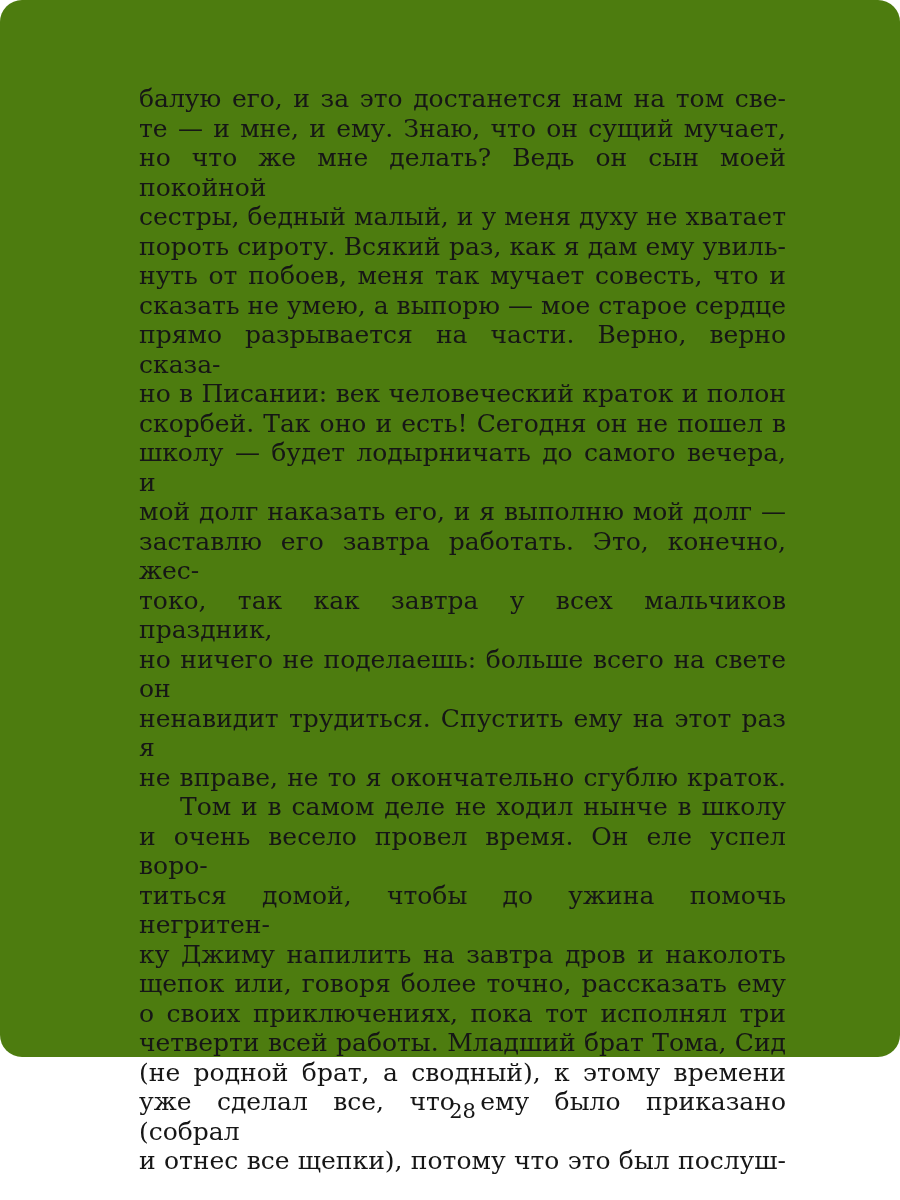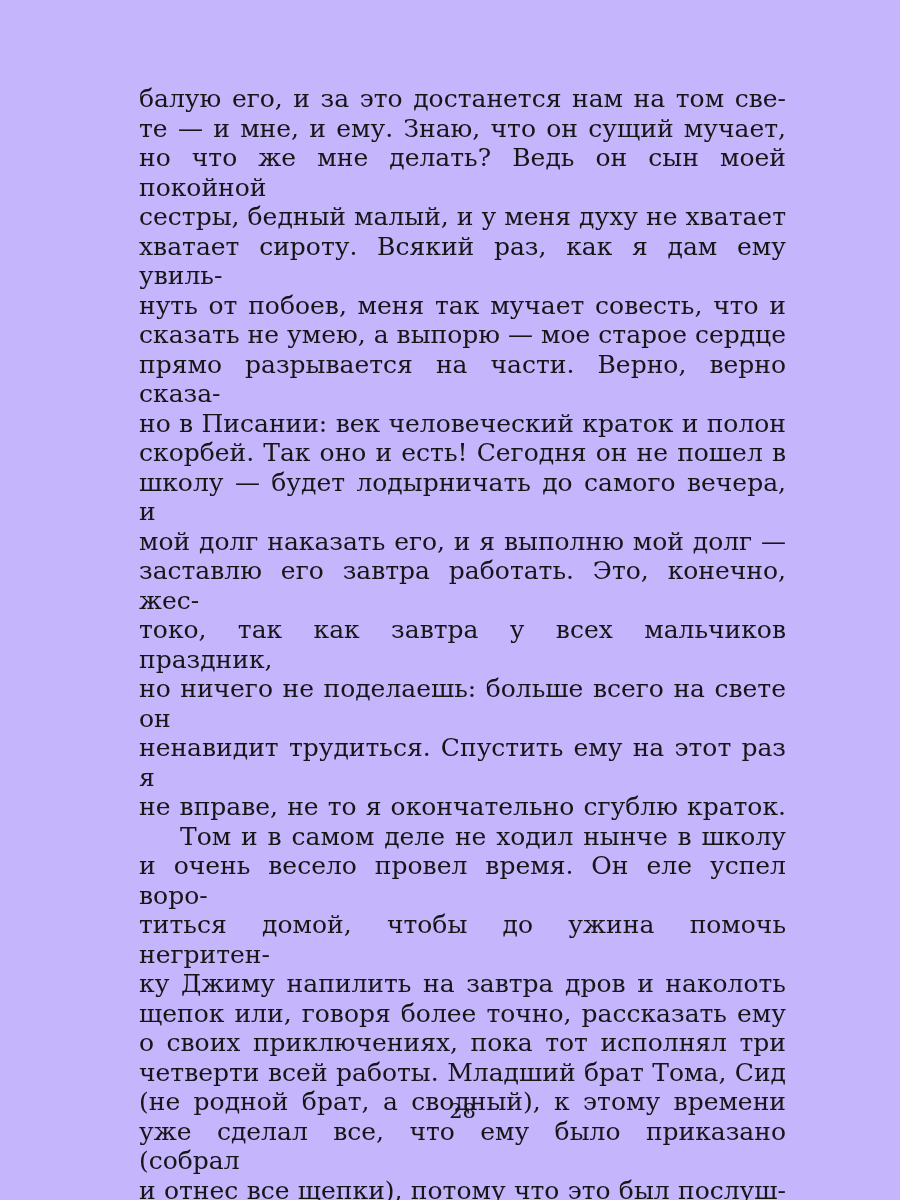--- a/index.html
+++ b/index.html
@@ -11,22 +11,23 @@
     height: 1200px;
     background: #ffffff;
     font-family: "DejaVu Serif", "Liberation Serif", serif;
     position: relative;
     overflow: hidden;
   }
   .book-page {
     position: absolute;
     left: 0; top: 0;
     width: 900px;
-    height: 1200px;
-    background: #c4b5fd;
+    height: 1057px;
+    background: #4d7c0f;
+    border-radius: 22px;
   }
   .text-column {
     position: absolute;
     left: 139px;
     top: 84px;
     width: 647px;
     color: #161616;
     font-size: 25px;
     line-height: 29.5px;
   }
@@ -57,21 +58,21 @@
 </head>
 <body>
 
 <div class="book-page">
   <div class="text-column">
       <div class="paragraph">
         <div class="line">балую его, и за это достанется нам на том све-</div>
         <div class="line">те — и мне, и ему. Знаю, что он сущий мучает,</div>
         <div class="line">но что же мне делать? Ведь он сын моей покойной</div>
         <div class="line">сестры, бедный малый, и у меня духу не хватает</div>
-        <div class="line">хватает сироту. Всякий раз, как я дам ему увиль-</div>
+        <div class="line">пороть сироту. Всякий раз, как я дам ему увиль-</div>
         <div class="line">нуть от побоев, меня так мучает совесть, что и</div>
         <div class="line">сказать не умею, а выпорю — мое старое сердце</div>
         <div class="line">прямо разрывается на части. Верно, верно сказа-</div>
         <div class="line">но в Писании: век человеческий краток и полон</div>
         <div class="line">скорбей. Так оно и есть! Сегодня он не пошел в</div>
         <div class="line">школу — будет лодырничать до самого вечера, и</div>
         <div class="line">мой долг наказать его, и я выполню мой долг —</div>
         <div class="line">заставлю его завтра работать. Это, конечно, жес-</div>
         <div class="line">токо, так как завтра у всех мальчиков праздник,</div>
         <div class="line">но ничего не поделаешь: больше всего на свете он</div>

